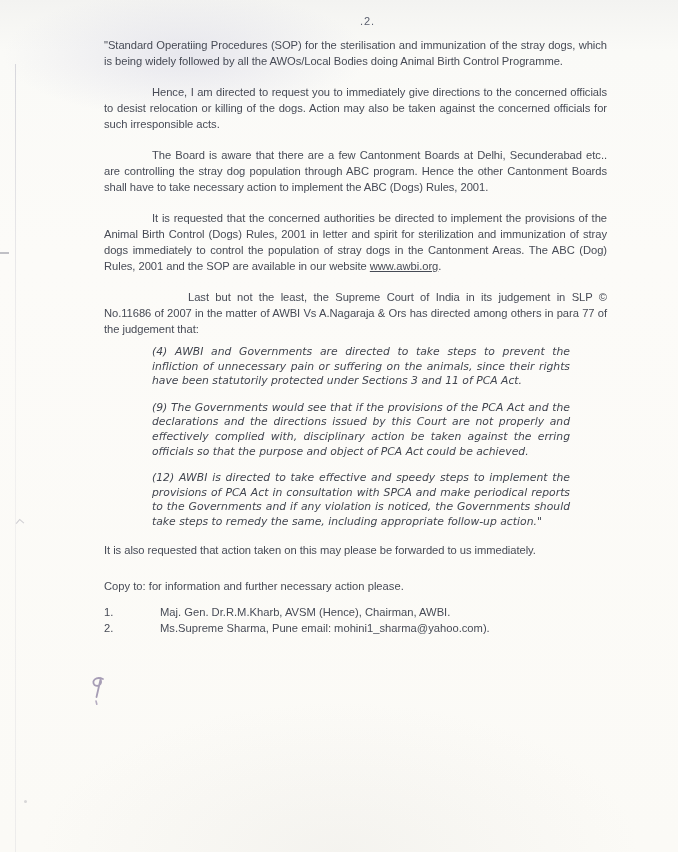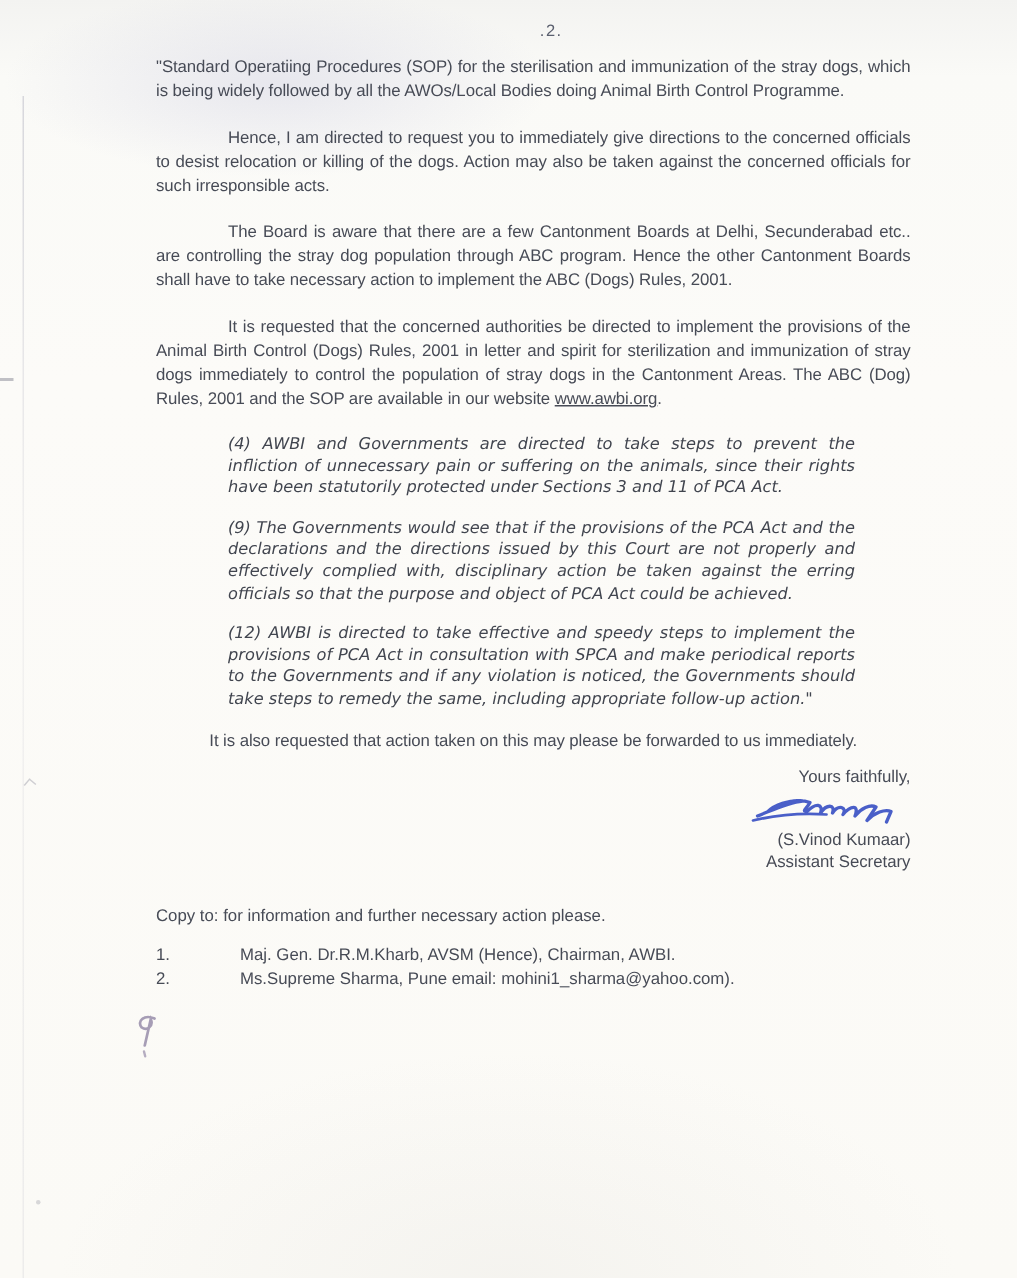--- a/index.html
+++ b/index.html
@@ -40,21 +40,21 @@
   p.indent1 { text-indent: 48px; }
   p.indent2 { text-indent: 84px; }
   p.before-quotes { margin-bottom: 8px; }
   .weblink { text-decoration: underline; cursor: pointer; }
   .quote {
     margin: 0 37px 12px 48px;
     font-family: "DejaVu Sans", sans-serif; font-style: italic;
     font-size: 10.8px; line-height: 14.6px; color: #41454f;
     text-align: justify;
   }
-  p.closing { margin-top: 3px; margin-bottom: 9px; text-align: center; }
+  p.closing { margin-top: 3px; margin-bottom: 9px; text-align: left; }
   .signoff { text-align: right; font-size: 11.2px; line-height: 15px; }
   .signature-svg { display: block; margin: 1px 4px 0 auto; }
   .copy-heading { margin: 22px 0 12px 0; font-size: 11.2px; }
   .copy-list { font-size: 11.2px; line-height: 16px; }
   .copy-row { display: flex; }
   .copy-num { width: 56px; flex: 0 0 56px; }
   .tick-mark { position: absolute; left: 86px; top: 674px; }
 </style>
 </head>
 <body>
@@ -76,38 +76,28 @@
     <div class="page-number">.2.</div>
 
     <p class="body">"Standard Operatiing Procedures (SOP) for the sterilisation and immunization of the stray dogs, which is being widely followed by all the AWOs/Local Bodies doing Animal Birth Control Programme.</p>
 
     <p class="body indent1">Hence, I am directed to request you to immediately give directions to the concerned officials to desist relocation or killing of the dogs. Action may also be taken against the concerned officials for such irresponsible acts.</p>
 
     <p class="body indent1">The Board is aware that there are a few Cantonment Boards at Delhi, Secunderabad etc.. are controlling the stray dog population through ABC program. Hence the other Cantonment Boards shall have to take necessary action to implement the ABC (Dogs) Rules, 2001.</p>
 
     <p class="body indent1"><span>It is requested that the concerned authorities be directed to implement the provisions of the Animal Birth Control (Dogs) Rules, 2001 in letter and spirit for sterilization and immunization of stray dogs immediately to control the population of stray dogs in the Cantonment Areas. The ABC (Dog) Rules, 2001 and the SOP are available in our website </span><span class="weblink">www.awbi.org</span><span>.</span></p>
 
+    <p class="body indent2 before-quotes">Last but not the least, the Supreme Court of India in its judgement in SLP © No.11686 of 2007 in the matter of AWBI Vs A.Nagaraja &amp; Ors has directed among others in para 77 of the judgement that:</p>
 
     <p class="quote">(4) AWBI and Governments are directed to take steps to prevent the infliction of unnecessary pain or suffering on the animals, since their rights have been statutorily protected under Sections 3 and 11 of PCA Act.</p>
     <p class="quote">(9) The Governments would see that if the provisions of the PCA Act and the declarations and the directions issued by this Court are not properly and effectively complied with, disciplinary action be taken against the erring officials so that the purpose and object of PCA Act could be achieved.</p>
     <p class="quote">(12) AWBI is directed to take effective and speedy steps to implement the provisions of PCA Act in consultation with SPCA and make periodical reports to the Governments and if any violation is noticed, the Governments should take steps to remedy the same, including appropriate follow-up action."</p>
 
     <p class="body closing">It is also requested that action taken on this may please be forwarded to us immediately.</p>
 
-    <div class="signoff">
-      <div>Yours faithfully,</div>
-      <svg class="signature-svg" width="104" height="26" viewBox="0 0 104 26">
-        <g fill="none" stroke="#3b52c4" stroke-width="2.2" stroke-linecap="round" stroke-linejoin="round" opacity="0.92">
-          <path d="M6 17 C 14 14, 26 8, 36 7 C 27 6, 17 10, 13 14 C 20 8, 33 5, 41 8 C 39 12, 35 14, 39 14 C 45 8, 50 9, 48 15 C 52 9, 58 9, 56 15 C 60 9, 66 11, 63 16 C 68 10, 74 9, 71 17 C 75 12, 81 9, 85 11 L 79 20 C 84 15, 91 12, 95 14 L 92 21"></path>
-          <path d="M3 20 C 20 16, 38 15, 52 16" stroke-width="1.8"></path>
-        </g>
-      </svg>
-      <div>(S.Vinod Kumaar)</div>
-      <div>Assistant Secretary</div>
-    </div>
 
     <div class="copy-heading">Copy to: for information and further necessary action please.</div>
 
     <div class="copy-list">
       <div class="copy-row">
         <span class="copy-num">1.</span>
         <span>Maj. Gen. Dr.R.M.Kharb, AVSM (Hence), Chairman, AWBI.</span>
       </div>
       <div class="copy-row">
         <span class="copy-num">2.</span>

